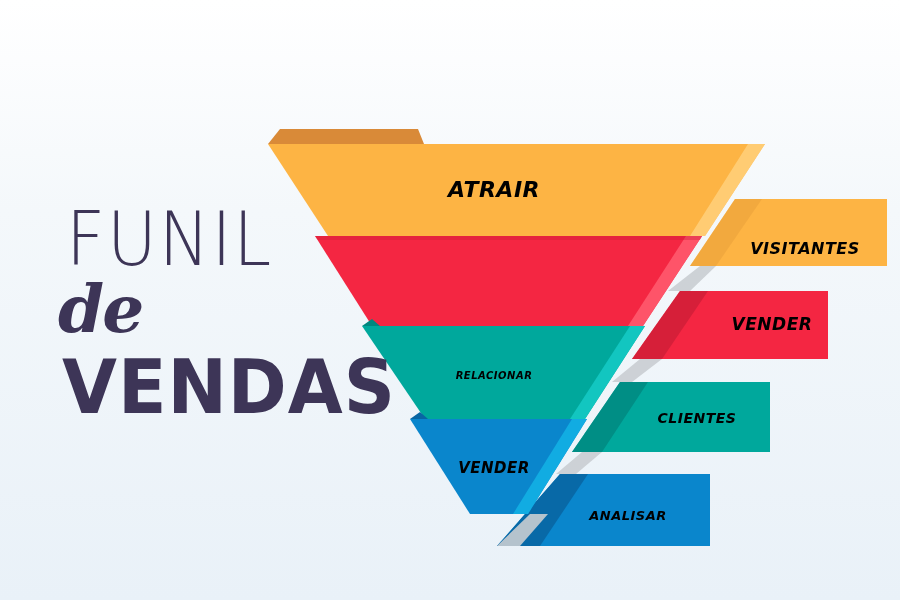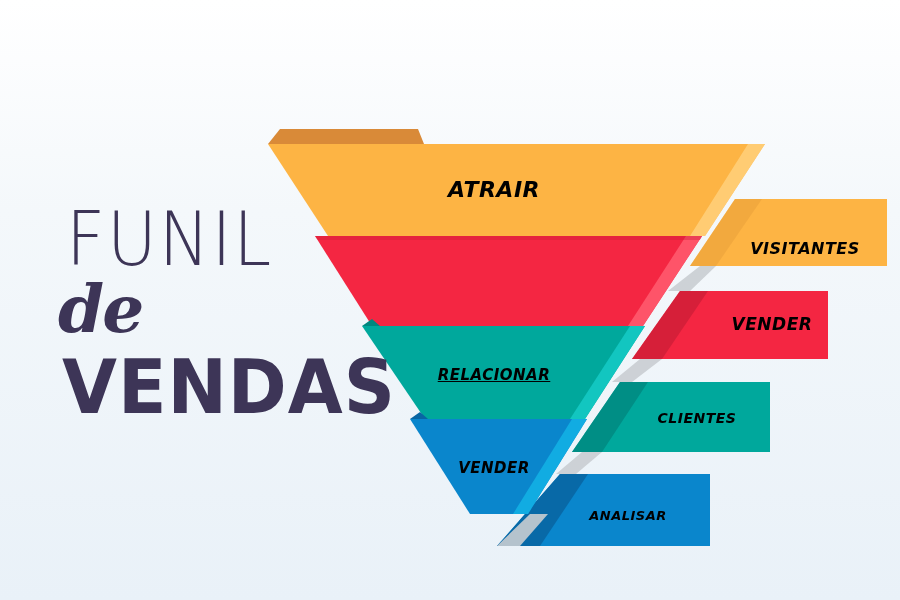--- a/index.html
+++ b/index.html
@@ -76,20 +76,20 @@
     <polygon points="410,405 587,405 528,500 470,500" fill="#0a86cc"></polygon>
     <polygon points="572,405 587,405 528,500 513,500" fill="#12aee3" opacity="0.95"></polygon>
     <polygon points="410,405 420,398 428,405" fill="#0866a3"></polygon>
   </svg>
 
   <div class="title-funil">FUNIL</div>
   <div class="title-de">de</div>
   <div class="title-vendas">VENDAS</div>
 
   <div class="lbl" style="left:494px; top:175px; font-size:22px;">ATRAIR</div>
-  <div class="lbl" style="left:494px; top:361px; font-size:15px;text-decoration:underline;">RELACIONAR</div>
+  <div class="lbl" style="left:494px; top:361px; font-size:10px;">RELACIONAR</div>
   <div class="lbl" style="left:494px; top:454px; font-size:15px;font-style:italic;">VENDER</div>
 
   <div class="lbl" style="left:805px; top:218px; font-size:16px;margin-top:16px;">VISITANTES</div>
   <div class="lbl" style="left:772px; top:310px; font-size:17px;">VENDER</div>
   <div class="lbl" style="left:697px; top:404px; font-size:14px;">CLIENTES</div>
   <div class="lbl" style="left:628px; top:501px; font-size:13px;">ANALISAR</div>
 </div>
 
 </body></html>

